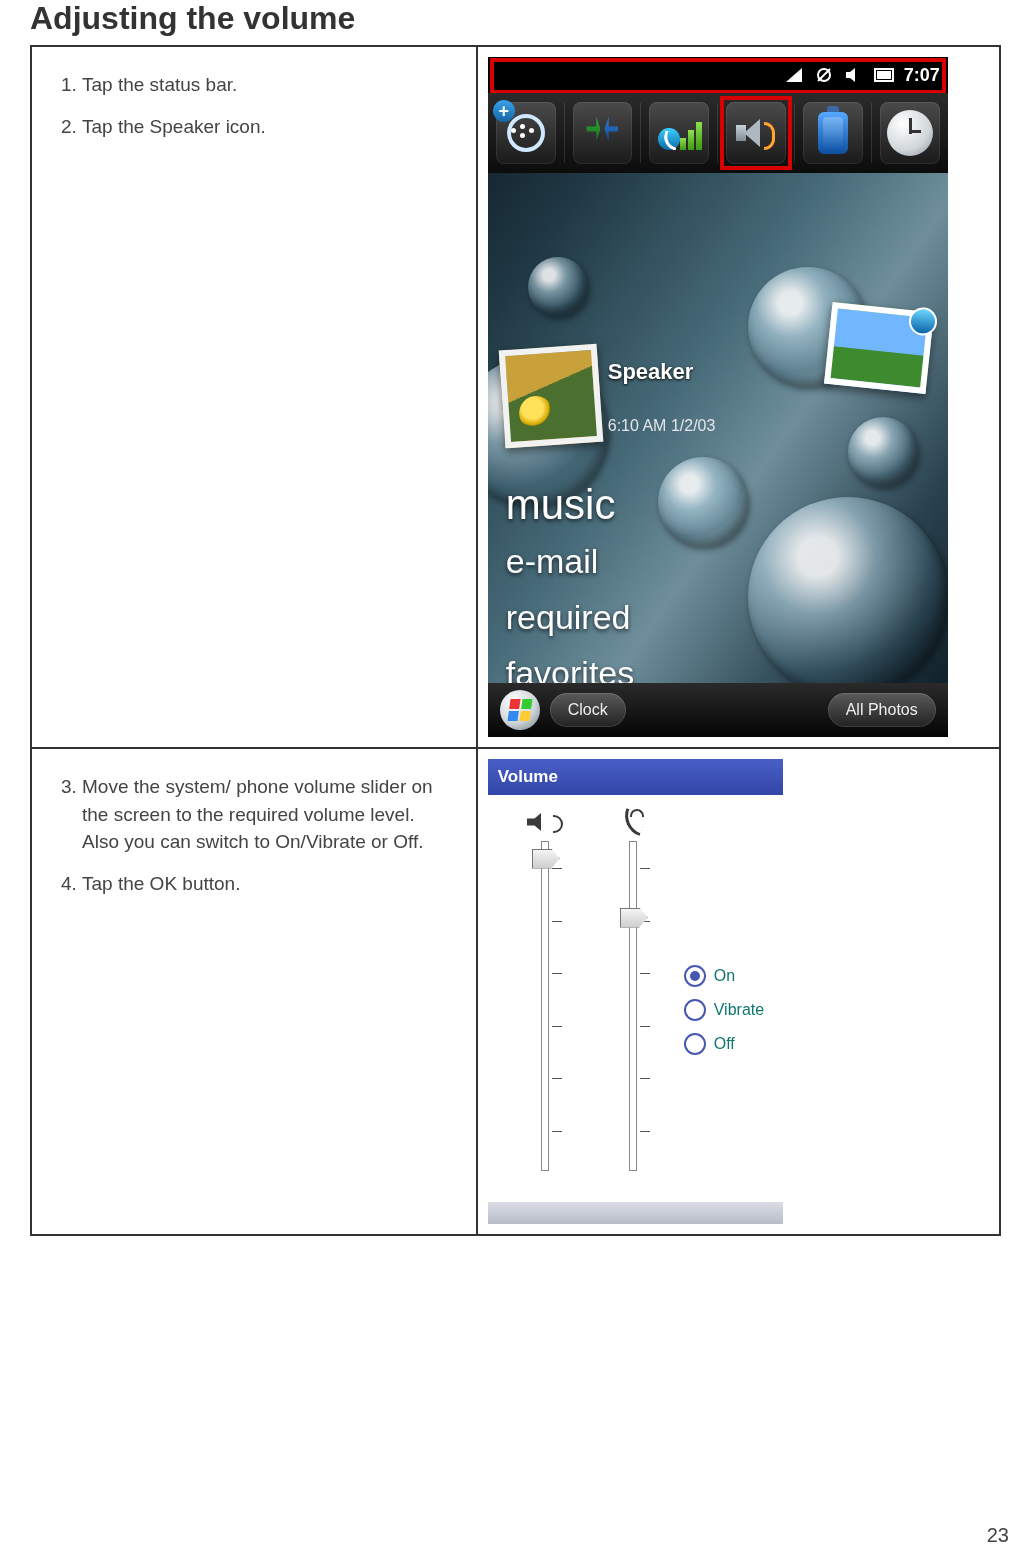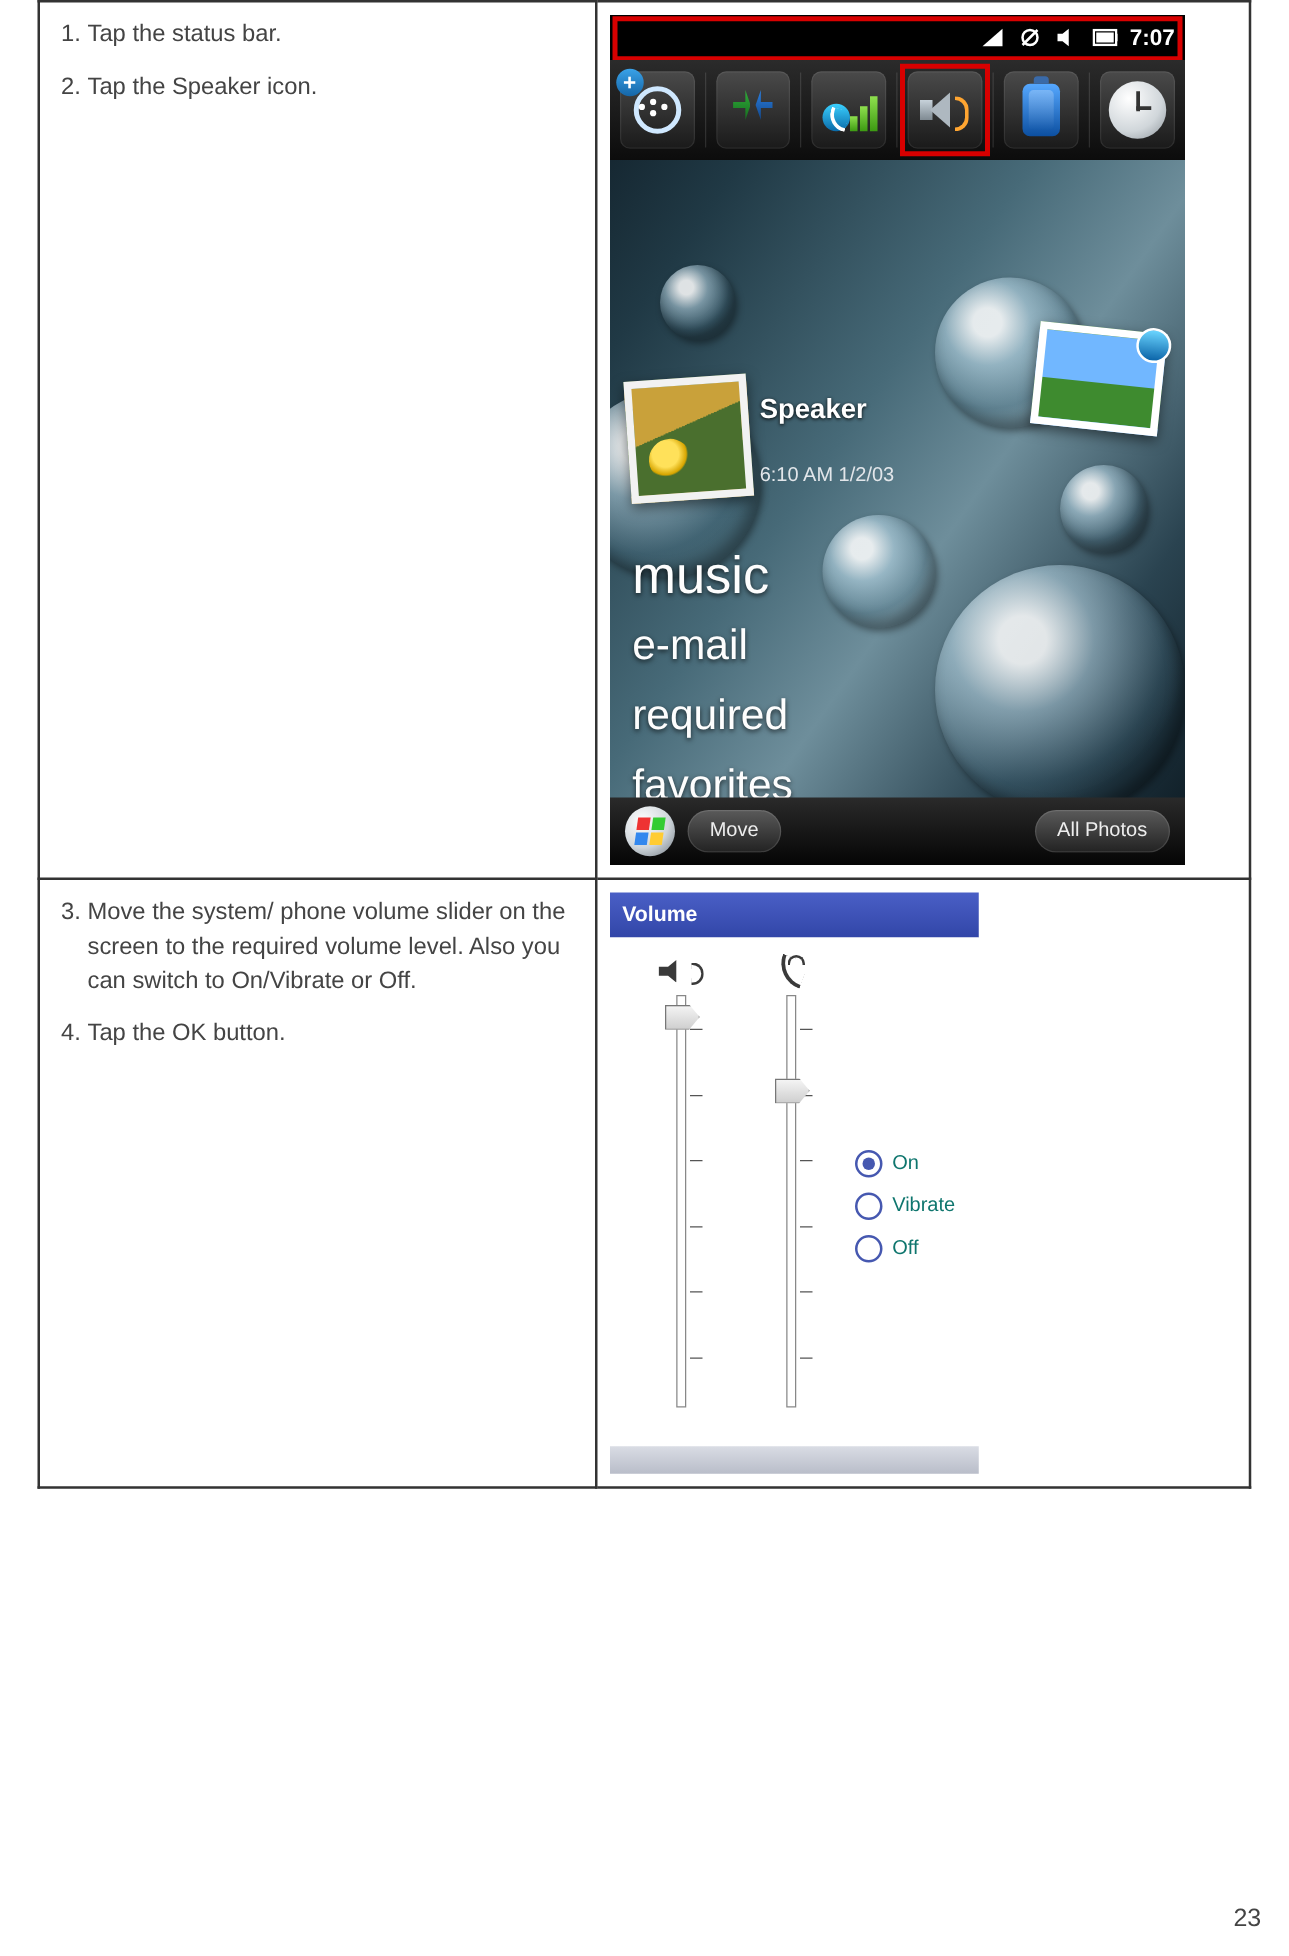--- a/index.html
+++ b/index.html
@@ -34,21 +34,21 @@
     padding: 12px;
   }
   .instr-col {
     width: 46%;
   }
   .img-col {
     width: 54%;
     padding: 10px !important;
   }
   ol.instr {
-    margin: 0;
+    margin: 12px;
     padding-left: 26px;
     font-size: 19px;
     line-height: 1.45;
     color: #444;
   }
   ol.instr li {
     margin-bottom: 14px;
   }
 
   
@@ -172,20 +172,21 @@
   .rdot.sel:after{content:"";width:10px;height:10px;border-radius:50%;background:#4658b0;}
 
   .vfoot{position:absolute;left:0;right:0;bottom:0;height:22px;background:linear-gradient(#d9dce4,#b9bdc9);}
 
   .page-num{position:absolute;right:22px;bottom:18px;font-size:20px;color:#444;}
 </style>
 </head>
 <body>
 
 <div class="page">
+  <h1 class="title">Adjusting the volume</h1>
 
   <table class="main">
 
     <tbody>
         <tr>
       <td class="instr-col">
         <ol class="instr" start="1">
           <li>Tap the status bar.</li>
           <li>Tap the Speaker icon.</li>
         </ol>
@@ -283,21 +284,21 @@
           <div class="bottombar">
             <div style="display:flex;align-items:center;gap:10px">
               <div class="winbtn">
                 <div class="winflag">
                       <span></span>
                       <span></span>
                       <span></span>
                       <span></span>
                     </div>
               </div>
-              <div class="pill">Move</div>
+              <div class="pill">Clock</div>
             </div>
             <div class="pill">All Photos</div>
           </div>
         </div>
 
       </td>
     </tr>
 
     <tr>
       <td class="instr-col">

